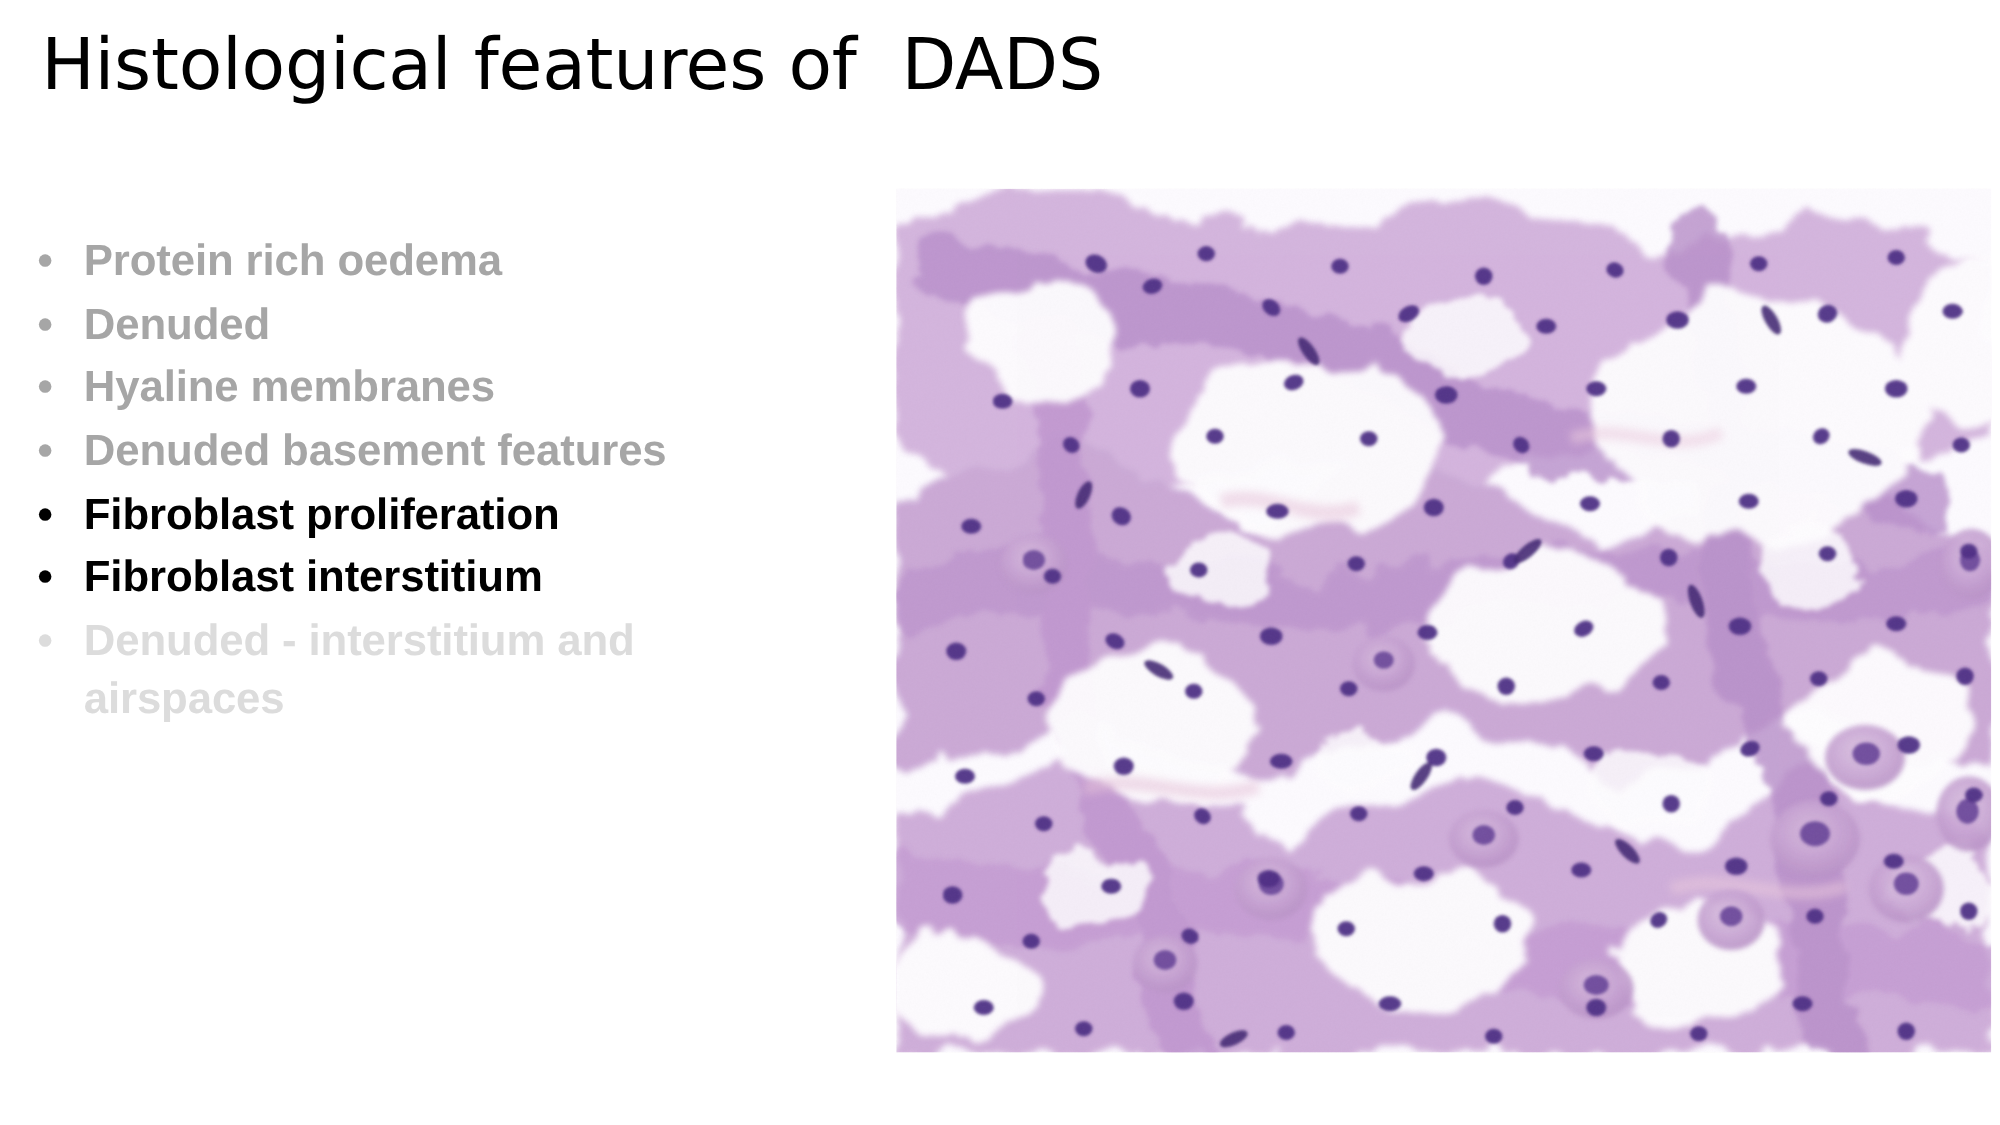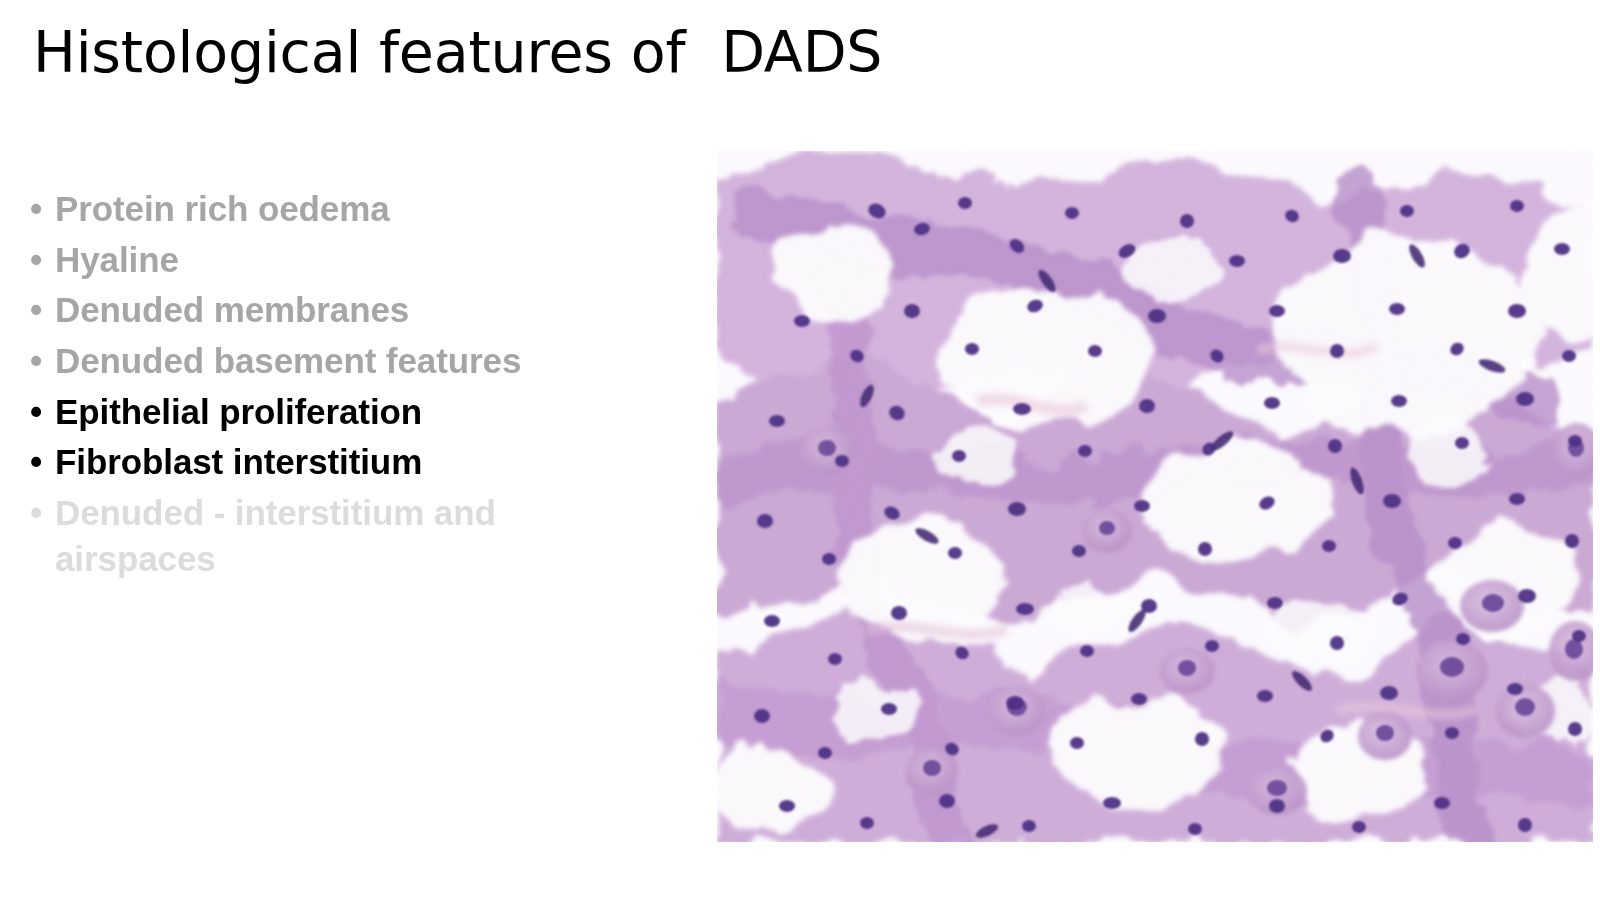--- a/index.html
+++ b/index.html
@@ -60,20 +60,21 @@
   }
   .bullet-item .bullet-dot {
     position: absolute;
     left: 2px;
     top: 0;
     font-size: 35px;
     line-height: 1.305;
   }
   .bullet-item .bullet-text {
     display: block;
+    margin-left: 12px;
   }
 
   
   .bullet-item.tone-dim    { color: #a6a6a6; }
   .bullet-item.tone-dim .bullet-dot { color: #a6a6a6; }
   .bullet-item.tone-strong { color: #000000; }
   .bullet-item.tone-strong .bullet-dot { color: #000000; }
   .bullet-item.tone-faint  { color: #dcdcdc; }
   .bullet-item.tone-faint .bullet-dot { color: #dcdcdc; }
 
@@ -102,36 +103,36 @@
 
   <ul id="bullet-list">
 
     <li class="bullet-item tone-dim">
       <span class="bullet-dot">•</span>
       <span class="bullet-text">Protein rich oedema</span>
     </li>
 
     <li class="bullet-item tone-dim">
       <span class="bullet-dot">•</span>
-      <span class="bullet-text">Hyaline</span>
+      <span class="bullet-text">Denuded</span>
     </li>
 
     <li class="bullet-item tone-dim">
       <span class="bullet-dot">•</span>
-      <span class="bullet-text">Denuded membranes</span>
+      <span class="bullet-text">Hyaline membranes</span>
     </li>
 
     <li class="bullet-item tone-dim">
       <span class="bullet-dot">•</span>
       <span class="bullet-text">Denuded basement features</span>
     </li>
 
     <li class="bullet-item tone-strong">
       <span class="bullet-dot">•</span>
-      <span class="bullet-text">Epithelial proliferation</span>
+      <span class="bullet-text">Fibroblast proliferation</span>
     </li>
 
     <li class="bullet-item tone-strong">
       <span class="bullet-dot">•</span>
       <span class="bullet-text">Fibroblast interstitium</span>
     </li>
 
     <li class="bullet-item tone-faint">
       <span class="bullet-dot">•</span>
       <span class="bullet-text">Denuded - interstitium and airspaces</span>

